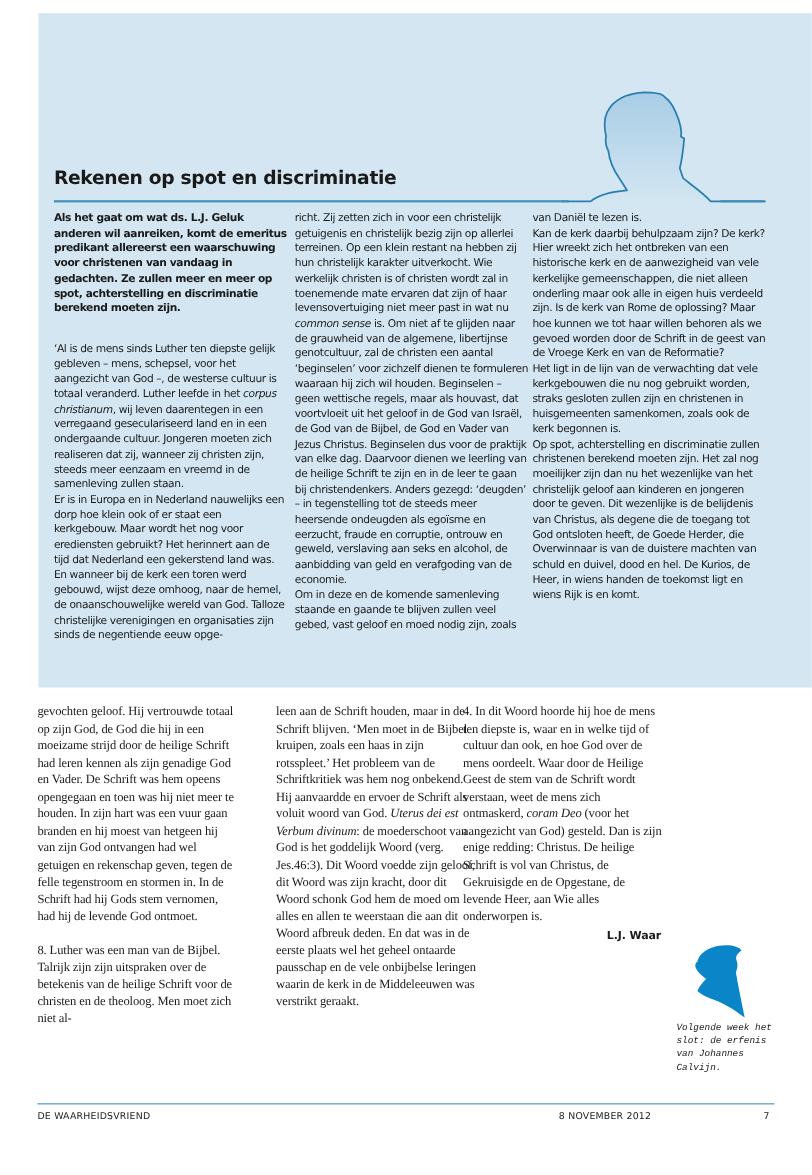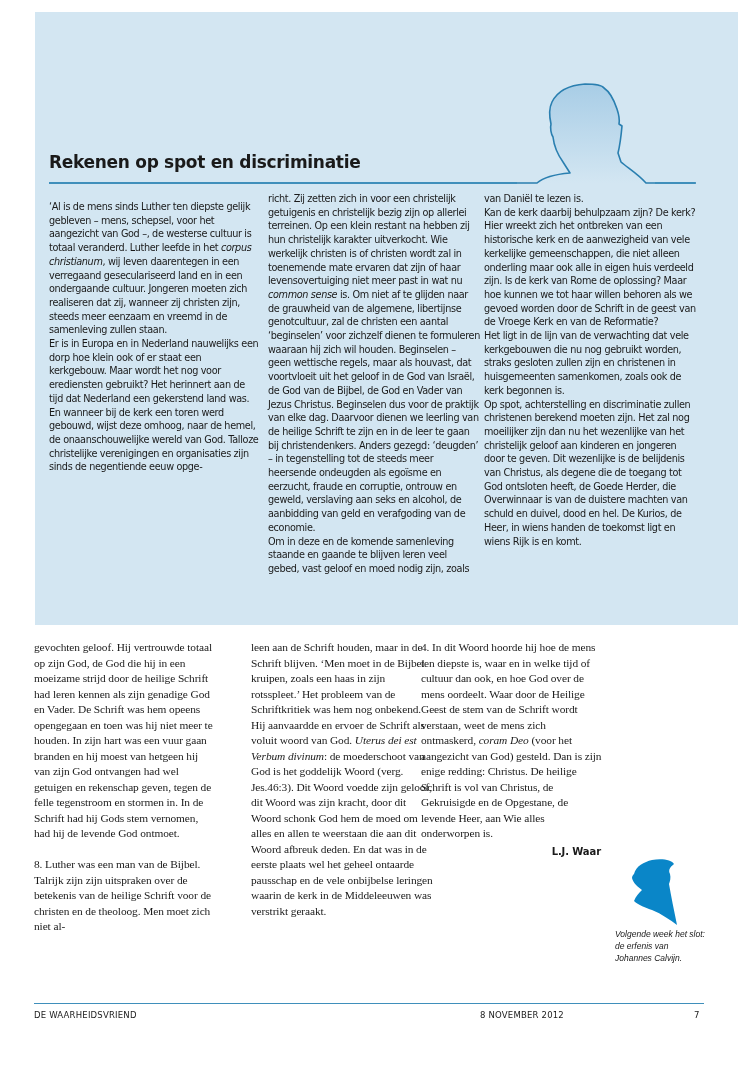--- a/index.html
+++ b/index.html
@@ -15,76 +15,77 @@
     color: #1a1a1a; letter-spacing: -0.3px; margin: 0;
   }
   .rule-left { position: absolute; left: 14px; top: 170px; width: 468px; height: 2px; background: #3f8fbb; }
   .rule-right { position: absolute; left: 620px; top: 170px; width: 40px; height: 2px; background: #3f8fbb; }
   .col {
     position: absolute; top: 180px; width: 212px;
     font-family: "DejaVu Sans", sans-serif; font-size: 9.7px; line-height: 13.7px; color: #1a1a1a;
     letter-spacing: -0.35px;
   }
   .col p { margin: 0; }
-  .col p.gap { margin-top: 8px; }
+  .col p.gap { margin-top: 23px; }
   .col1 { left: 14px; }
   .col2 { left: 233px; }
   .col3 { left: 449px; }
   .lead { font-weight: bold; }
   .body2 {
     position: absolute; top: 640px; width: 182px;
     font-family: "Liberation Serif", serif; font-size: 11.4px; line-height: 15.5px; color: #1a1a1a;
     letter-spacing: -0.1px;
   }
   .body2 p { margin: 0; }
   .body2 p.gap { margin-top: 15.5px; }
   .b1 { left: 34px; }
   .b2 { left: 229px; margin-left: 22px; }
   .b3 { left: 421px; }
   .sig { text-align: right; font-family: "DejaVu Sans", sans-serif; font-weight: bold; font-size: 10px; margin-top: 2px !important; padding-right: 2px; }
   em.it { font-style: italic; }
   .teaser-icon { position: absolute; left: 622px; top: 850px; width: 58px; width: 60px; height: 78px; }
   .teaser {
     position: absolute; left: 615px; top: 928px; width: 90px;
-    font-family: Liberation Sans, sans-serif; font-style: italic; font-size: 8.5px; line-height: 12.2px; color: #1a1a1a;
+    font-family: Liberation Mono, monospace; font-style: italic; font-size: 8.5px; line-height: 12.2px; color: #1a1a1a;
   }
   .footer-rule { position: absolute; left: 34px; top: 1003px; width: 670px; height: 1px; background: #3f8fbb; }
   .footer {
     position: absolute; top: 1010px; font-family: "DejaVu Sans", sans-serif; font-size: 8.5px; color: #1a1a1a;
     letter-spacing: 0.2px;
   }
   .f-left { left: 34px; text-align: right; }
-  .f-mid { left: 480px; }
+  .f-mid { left: 508px; }
   .f-right { left: 694px; }
 </style>
 </head>
 <body>
 
 <div class="panel">
   <svg class="silhouette" viewBox="0 0 190 130">
     <defs>
       <linearGradient id="headGrad" x1="0" y1="0" x2="0" y2="1">
         <stop offset="0" stop-color="#a8cde6"></stop>
         <stop offset="1" stop-color="#d3e6f2"></stop>
       </linearGradient>
     </defs>
     <path d="M0,101 L27,101 C35,94 48,92 60,91 L53,80 C48,73 44,64 43,55 C41,52 40,46 41,42 C39,33 39,26 42,20 C48,8 60,3 75,2 C85,2 92,3 94,6 C100,10 104,18 107,27 C109,33 110,37 109,42 L112,44 C111,55 110,63 108,71 L111,80 C118,86 128,92 136,101 L186,101" fill="url(#headGrad)" stroke="#2a7fb0" stroke-width="1.6" stroke-linejoin="round"></path>
   </svg>
   <h1 class="title">Rekenen op spot en discriminatie</h1>
   <div class="rule-left"></div>
   <div class="rule-right"></div>
 
   <div class="col col1">
+    <p class="lead">Als het gaat om wat ds. L.J. Geluk anderen wil aanreiken, komt de emeritus predikant allereerst een waarschuwing voor christenen van vandaag in gedachten. Ze zullen meer en meer op spot, achterstelling en discriminatie berekend moeten zijn.</p>
     <p class="gap"><span>‘Al is de mens sinds Luther ten diepste gelijk gebleven – mens, schepsel, voor het aangezicht van God –, de westerse cultuur is totaal veranderd. Luther leefde in het </span><em class="it">corpus christianum</em><span>, wij leven daarentegen in een verregaand geseculariseerd land en in een ondergaande cultuur. Jongeren moeten zich realiseren dat zij, wanneer zij christen zijn, steeds meer eenzaam en vreemd in de samenleving zullen staan.</span></p>
     <p>Er is in Europa en in Nederland nauwelijks een dorp hoe klein ook of er staat een kerkgebouw. Maar wordt het nog voor erediensten gebruikt? Het herinnert aan de tijd dat Nederland een gekerstend land was. En wanneer bij de kerk een toren werd gebouwd, wijst deze omhoog, naar de hemel, de onaanschouwelijke wereld van God. Talloze christelijke verenigingen en organisaties zijn sinds de negentiende eeuw opge-</p>
   </div>
 
   <div class="col col2">
     <p><span>richt. Zij zetten zich in voor een christelijk getuigenis en christelijk bezig zijn op allerlei terreinen. Op een klein restant na hebben zij hun christelijk karakter uitverkocht. Wie werkelijk christen is of christen wordt zal in toenemende mate ervaren dat zijn of haar levensovertuiging niet meer past in wat nu </span><em class="it">common sense</em><span> is. Om niet af te glijden naar de grauwheid van de algemene, libertijnse genotcultuur, zal de christen een aantal ‘beginselen’ voor zichzelf dienen te formuleren waaraan hij zich wil houden. Beginselen – geen wettische regels, maar als houvast, dat voortvloeit uit het geloof in de God van Israël, de God van de Bijbel, de God en Vader van Jezus Christus. Beginselen dus voor de praktijk van elke dag. Daarvoor dienen we leerling van de heilige Schrift te zijn en in de leer te gaan bij christendenkers. Anders gezegd: ‘deugden’ – in tegenstelling tot de steeds meer heersende ondeugden als egoïsme en eerzucht, fraude en corruptie, ontrouw en geweld, verslaving aan seks en alcohol, de aanbidding van geld en verafgoding van de economie.</span></p>
-    <p>Om in deze en de komende samenleving staande en gaande te blijven leren veel gebed, vast geloof en moed nodig zijn, zoals</p>
+    <p>Om in deze en de komende samenleving staande en gaande te blijven zullen veel gebed, vast geloof en moed nodig zijn, zoals</p>
   </div>
 
   <div class="col col3">
     <p>van Daniël te lezen is.</p>
     <p>Kan de kerk daarbij behulpzaam zijn? De kerk? Hier wreekt zich het ontbreken van een historische kerk en de aanwezigheid van vele kerkelijke gemeenschappen, die niet alleen onderling maar ook alle in eigen huis verdeeld zijn. Is de kerk van Rome de oplossing? Maar hoe kunnen we tot haar willen behoren als we gevoed worden door de Schrift in de geest van de Vroege Kerk en van de Reformatie?</p>
     <p>Het ligt in de lijn van de verwachting dat vele kerkgebouwen die nu nog gebruikt worden, straks gesloten zullen zijn en christenen in huisgemeenten samenkomen, zoals ook de kerk begonnen is.</p>
     <p>Op spot, achterstelling en discriminatie zullen christenen berekend moeten zijn. Het zal nog moeilijker zijn dan nu het wezenlijke van het christelijk geloof aan kinderen en jongeren door te geven. Dit wezenlijke is de belijdenis van Christus, als degene die de toegang tot God ontsloten heeft, de Goede Herder, die Overwinnaar is van de duistere machten van schuld en duivel, dood en hel. De Kurios, de Heer, in wiens handen de toekomst ligt en wiens Rijk is en komt.</p>
   </div>
 </div>
 

